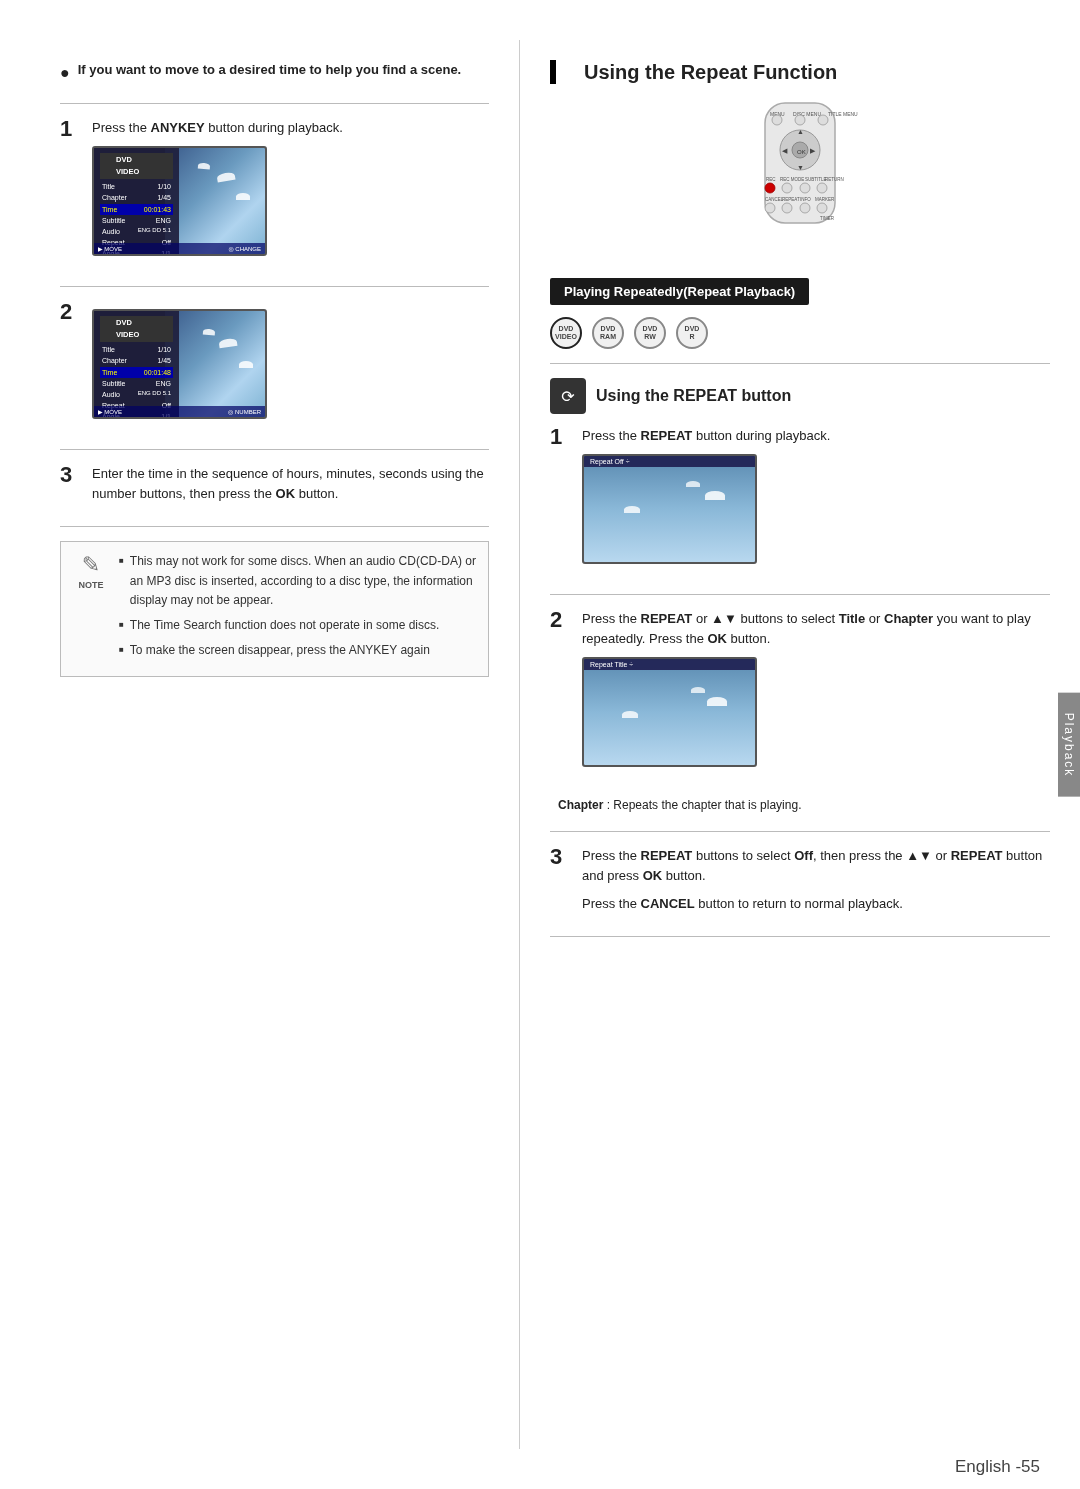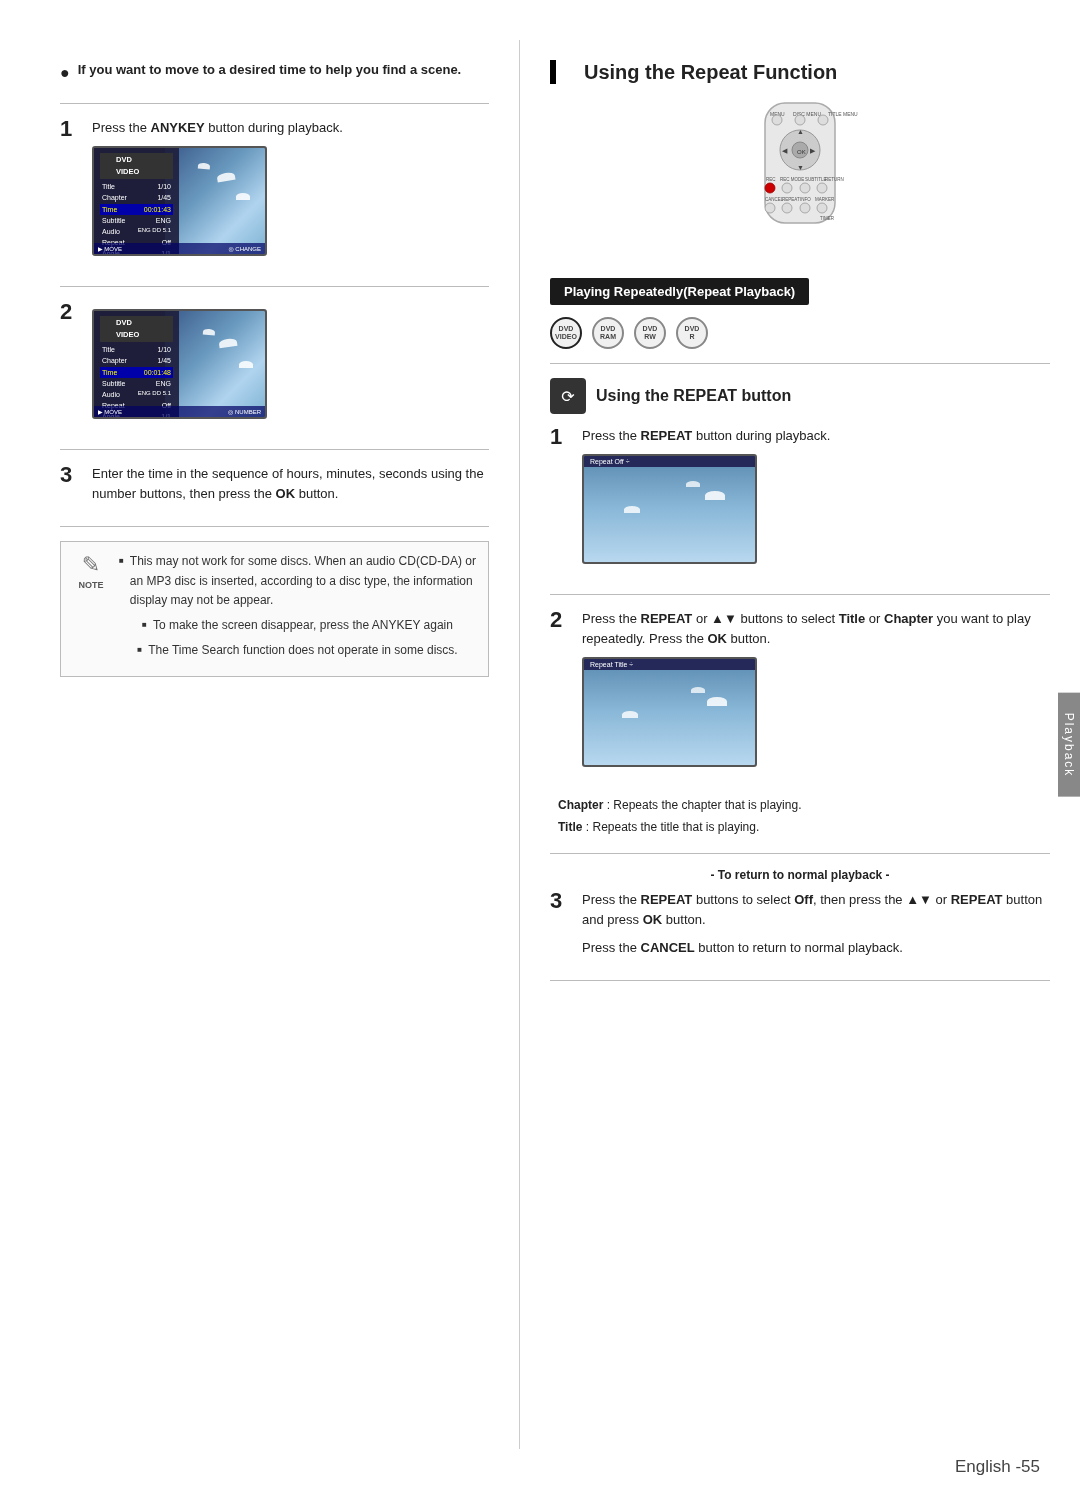--- a/index.html
+++ b/index.html
@@ -204,21 +204,20 @@
       list-style: none;
       font-size: 12px;
       line-height: 1.6;
       color: #333;
     }
     .note-list li {
       display: flex;
       align-items: flex-start;
       gap: 6px;
       margin-bottom: 6px;
-      justify-content: center;
     }
     .note-list li::before {
       content: "■";
       font-size: 8px;
       margin-top: 3px;
       flex-shrink: 0;
     }
 
     
     .playing-badge {
@@ -487,24 +486,24 @@
     <div class="note-box">
       <div class="note-icon">
         <span class="note-symbol">✎</span>
         <span class="note-label">NOTE</span>
       </div>
       <ul class="note-list">
         <li>
             <span>This may not work for some discs. When an audio CD(CD-DA) or an MP3 disc is inserted, according to a disc type, the information display may not be appear.</span>
           </li>
         <li>
-            <span>To make the screen disappear, press the ANYKEY again</span>
+            <span>The Time Search function does not operate in some discs.</span>
           </li>
         <li>
-            <span>The Time Search function does not operate in some discs.</span>
+            <span>To make the screen disappear, press the ANYKEY again</span>
           </li>
       </ul>
     </div>
 
   </div>
 
   <div class="right-col">
 
     
     <div class="section-title">
@@ -621,27 +620,25 @@
           <div style="position:absolute; right:28px; top:38px; width:20px; height:9px; background:#fff; border-radius:50% 50% 0 0; opacity:0.85;"></div>
           <div style="position:absolute; right:50px; top:28px; width:14px; height:6px; background:#fff; border-radius:50% 50% 0 0; opacity:0.75;"></div>
           <div style="position:absolute; left:38px; top:52px; width:16px; height:7px; background:#fff; border-radius:50% 50% 0 0; opacity:0.8;"></div>
         </div>
       </div>
     </div>
 
     
     <div class="ct-notes">
       <p><strong>Chapter</strong> <span>: Repeats the chapter that is playing.</span></p>
-      <p><strong>Title</strong> <span>: Repeats the title that is playing.</span></p>
-    </div>
-
-    <hr class="divider">
-
-    
-    <div class="normal-return">- To return to normal playback -</div>
+    </div>
+
+    <hr class="divider">
+
+    
 
     
     <div class="step">
       <div class="step-num">3</div>
       <div class="step-content">
         <p>Press the <strong>REPEAT</strong> buttons to select <strong>Off</strong>, then press the ▲▼ or <strong>REPEAT</strong> button and press <strong>OK</strong> button.</p>
         <p>Press the <strong>CANCEL</strong> button to return to normal playback.</p>
       </div>
     </div>
 

